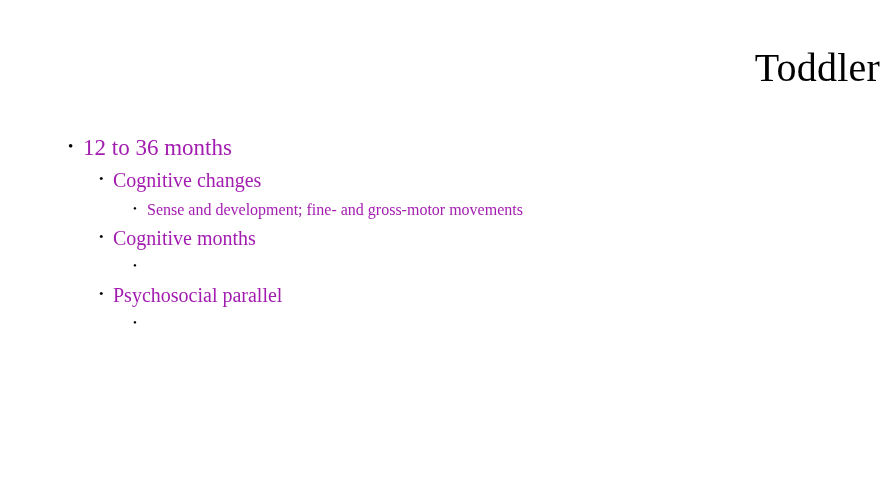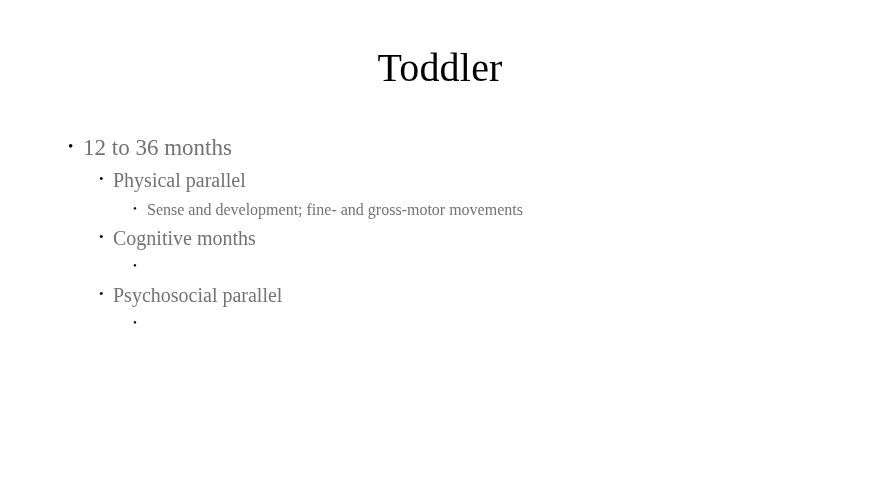--- a/index.html
+++ b/index.html
@@ -24,21 +24,21 @@
     background: #ffffff;
     box-sizing: border-box;
   }
 
   
   .slide-title {
     position: absolute;
     top: 46px;
     left: 0;
     width: 880px;
-    text-align: center;
+    text-align: right;
     font-size: 40px;
     line-height: 1.1;
     font-weight: normal;
     letter-spacing: 0.2px;
     color: #000000;
     margin: 0;
   }
 
   
   .body-list {
@@ -56,21 +56,21 @@
 
   .bullet-mark {
     flex: none;
     display: inline-block;
     text-align: left;
     color: #000000;
   }
 
   .bullet-text {
     flex: none;
-    color: #737373;
+    color: #a21caf;
   }
 
   
   .level-1 {
     padding-left: 68px;
     font-size: 23px;
     line-height: 29px;
     margin-bottom: 2px;
   }
   .level-1 .bullet-mark {
@@ -117,21 +117,21 @@
 
   <div class="body-list">
 
     <div class="bullet-line level-1">
       <span class="bullet-mark">•</span>
       <span class="bullet-text">12 to 36 months</span>
     </div>
 
     <div class="bullet-line level-2">
       <span class="bullet-mark">•</span>
-      <span class="bullet-text">Physical parallel</span>
+      <span class="bullet-text">Cognitive changes</span>
     </div>
 
     <div class="bullet-line level-3">
       <span class="bullet-mark">•</span>
       <span class="bullet-text">Sense and development; fine- and gross-motor movements</span>
     </div>
 
     <div class="bullet-line level-2">
       <span class="bullet-mark">•</span>
       <span class="bullet-text">Cognitive months</span>

